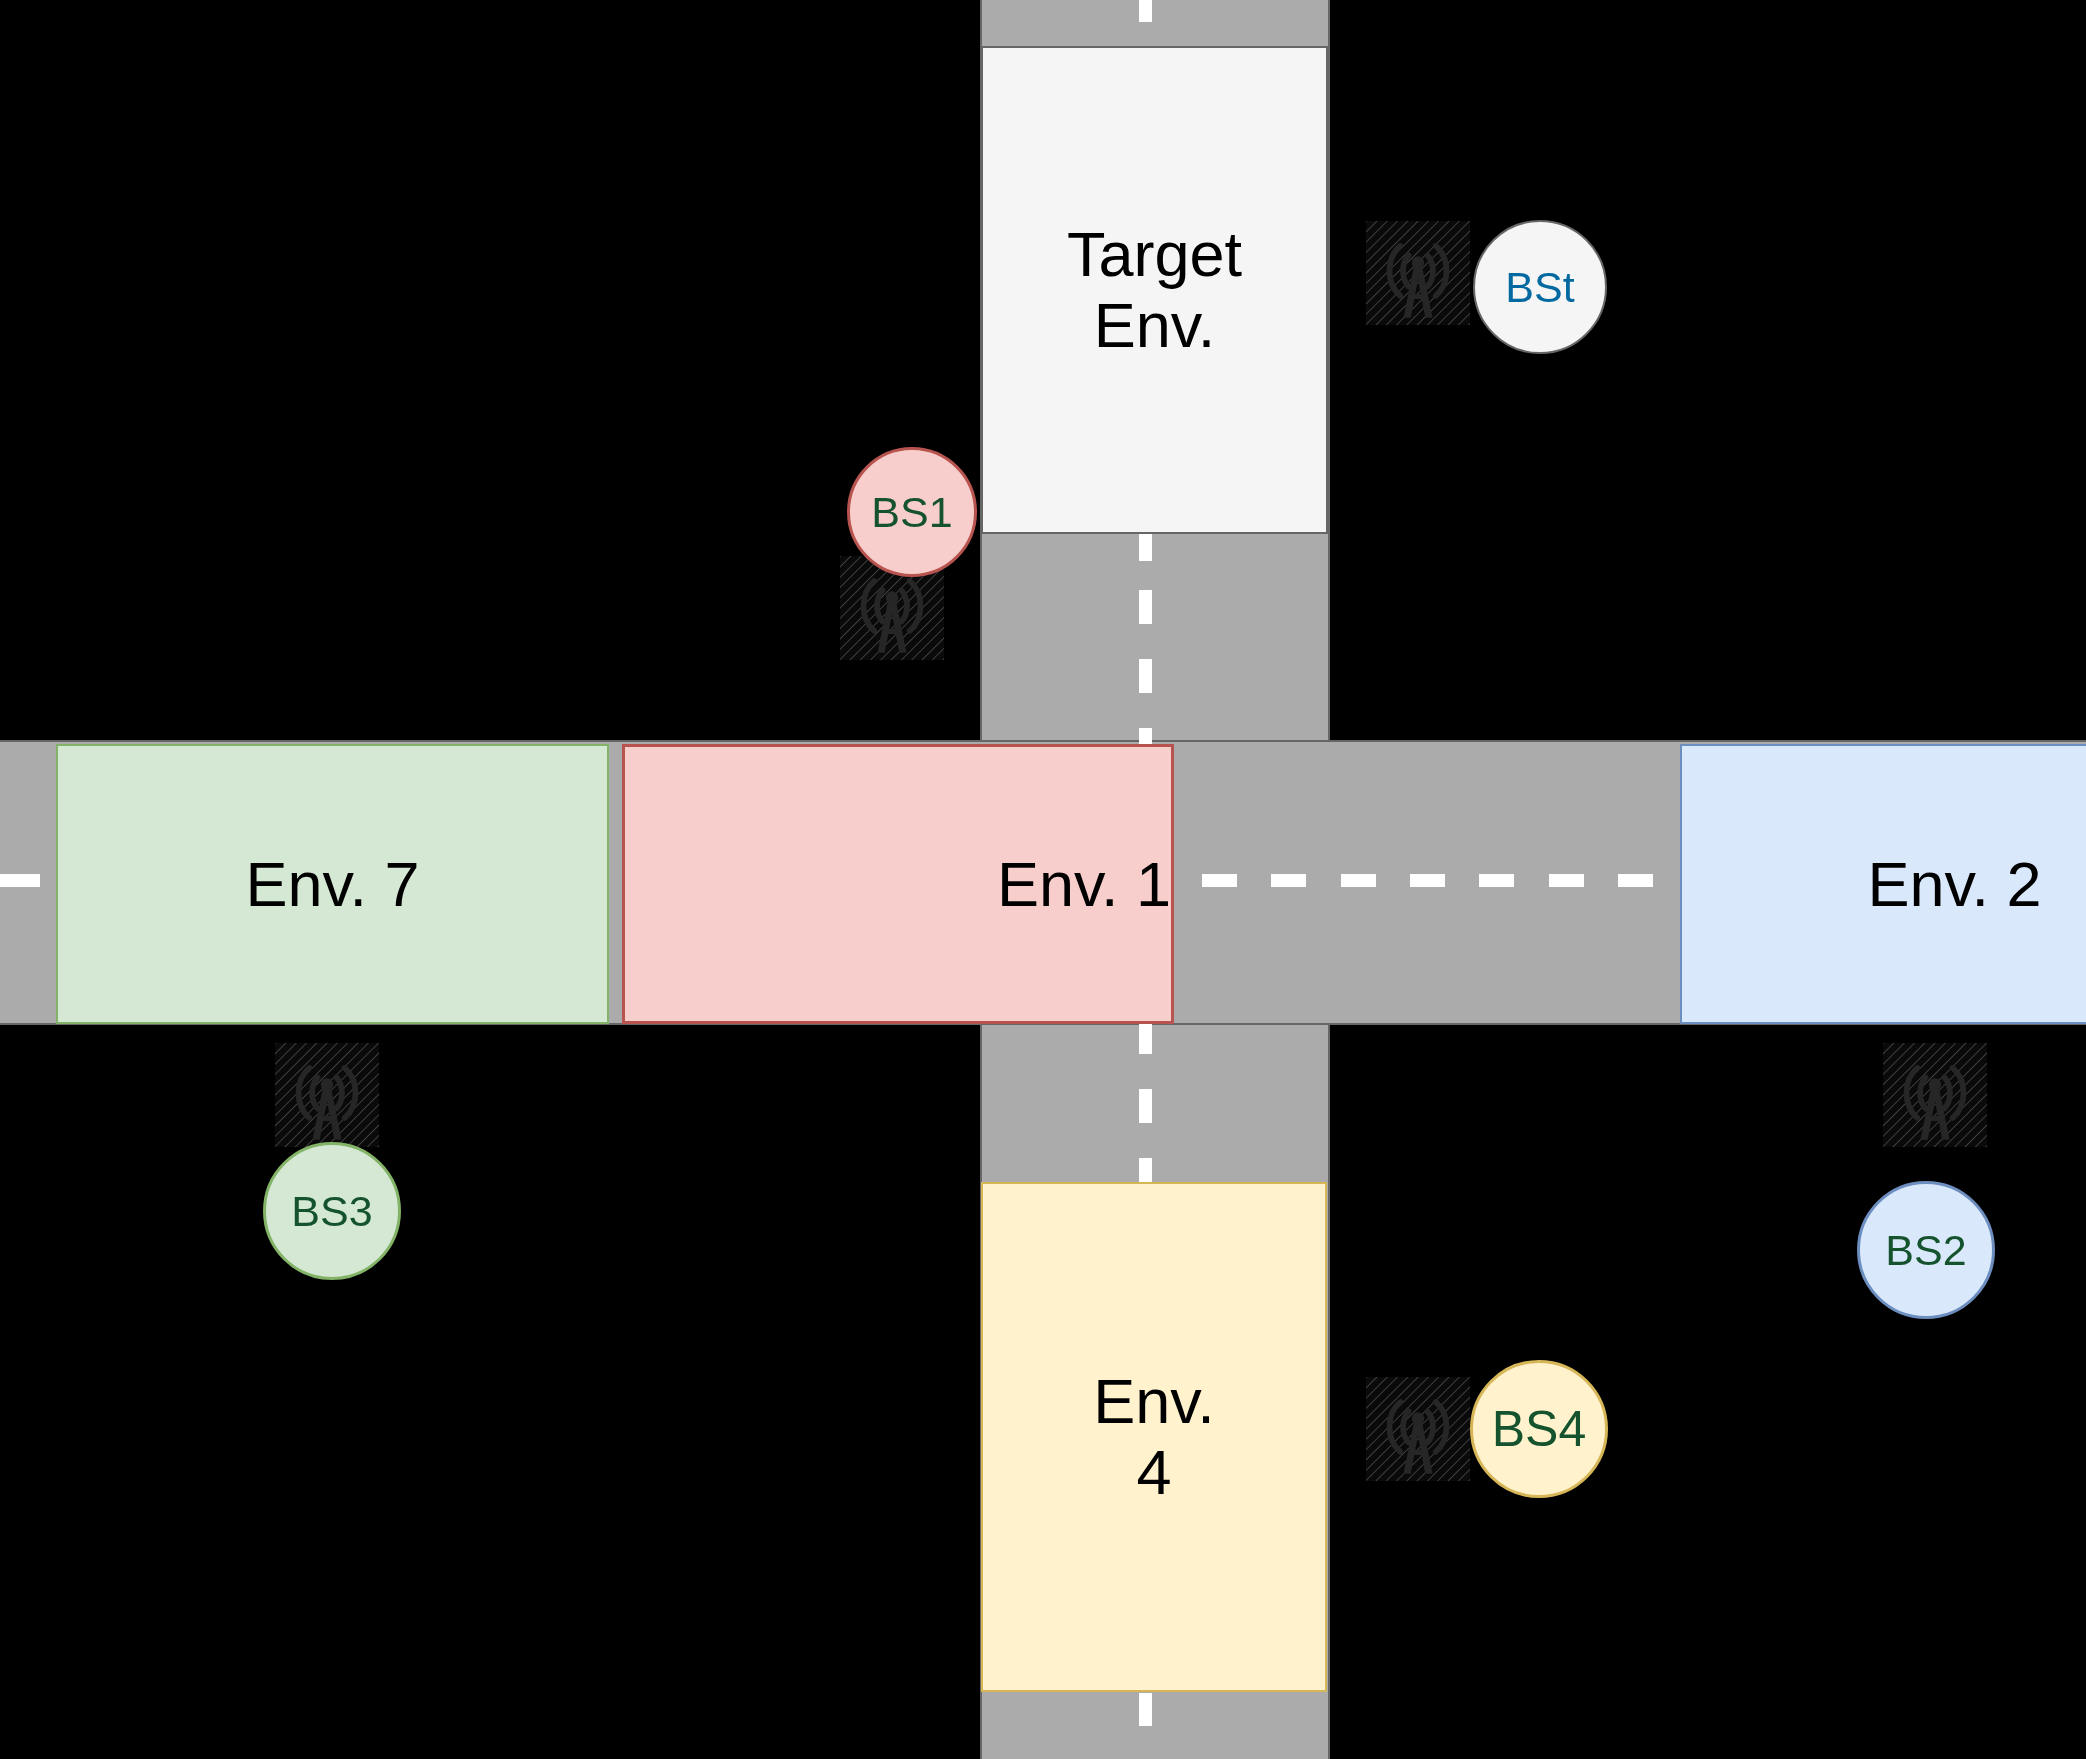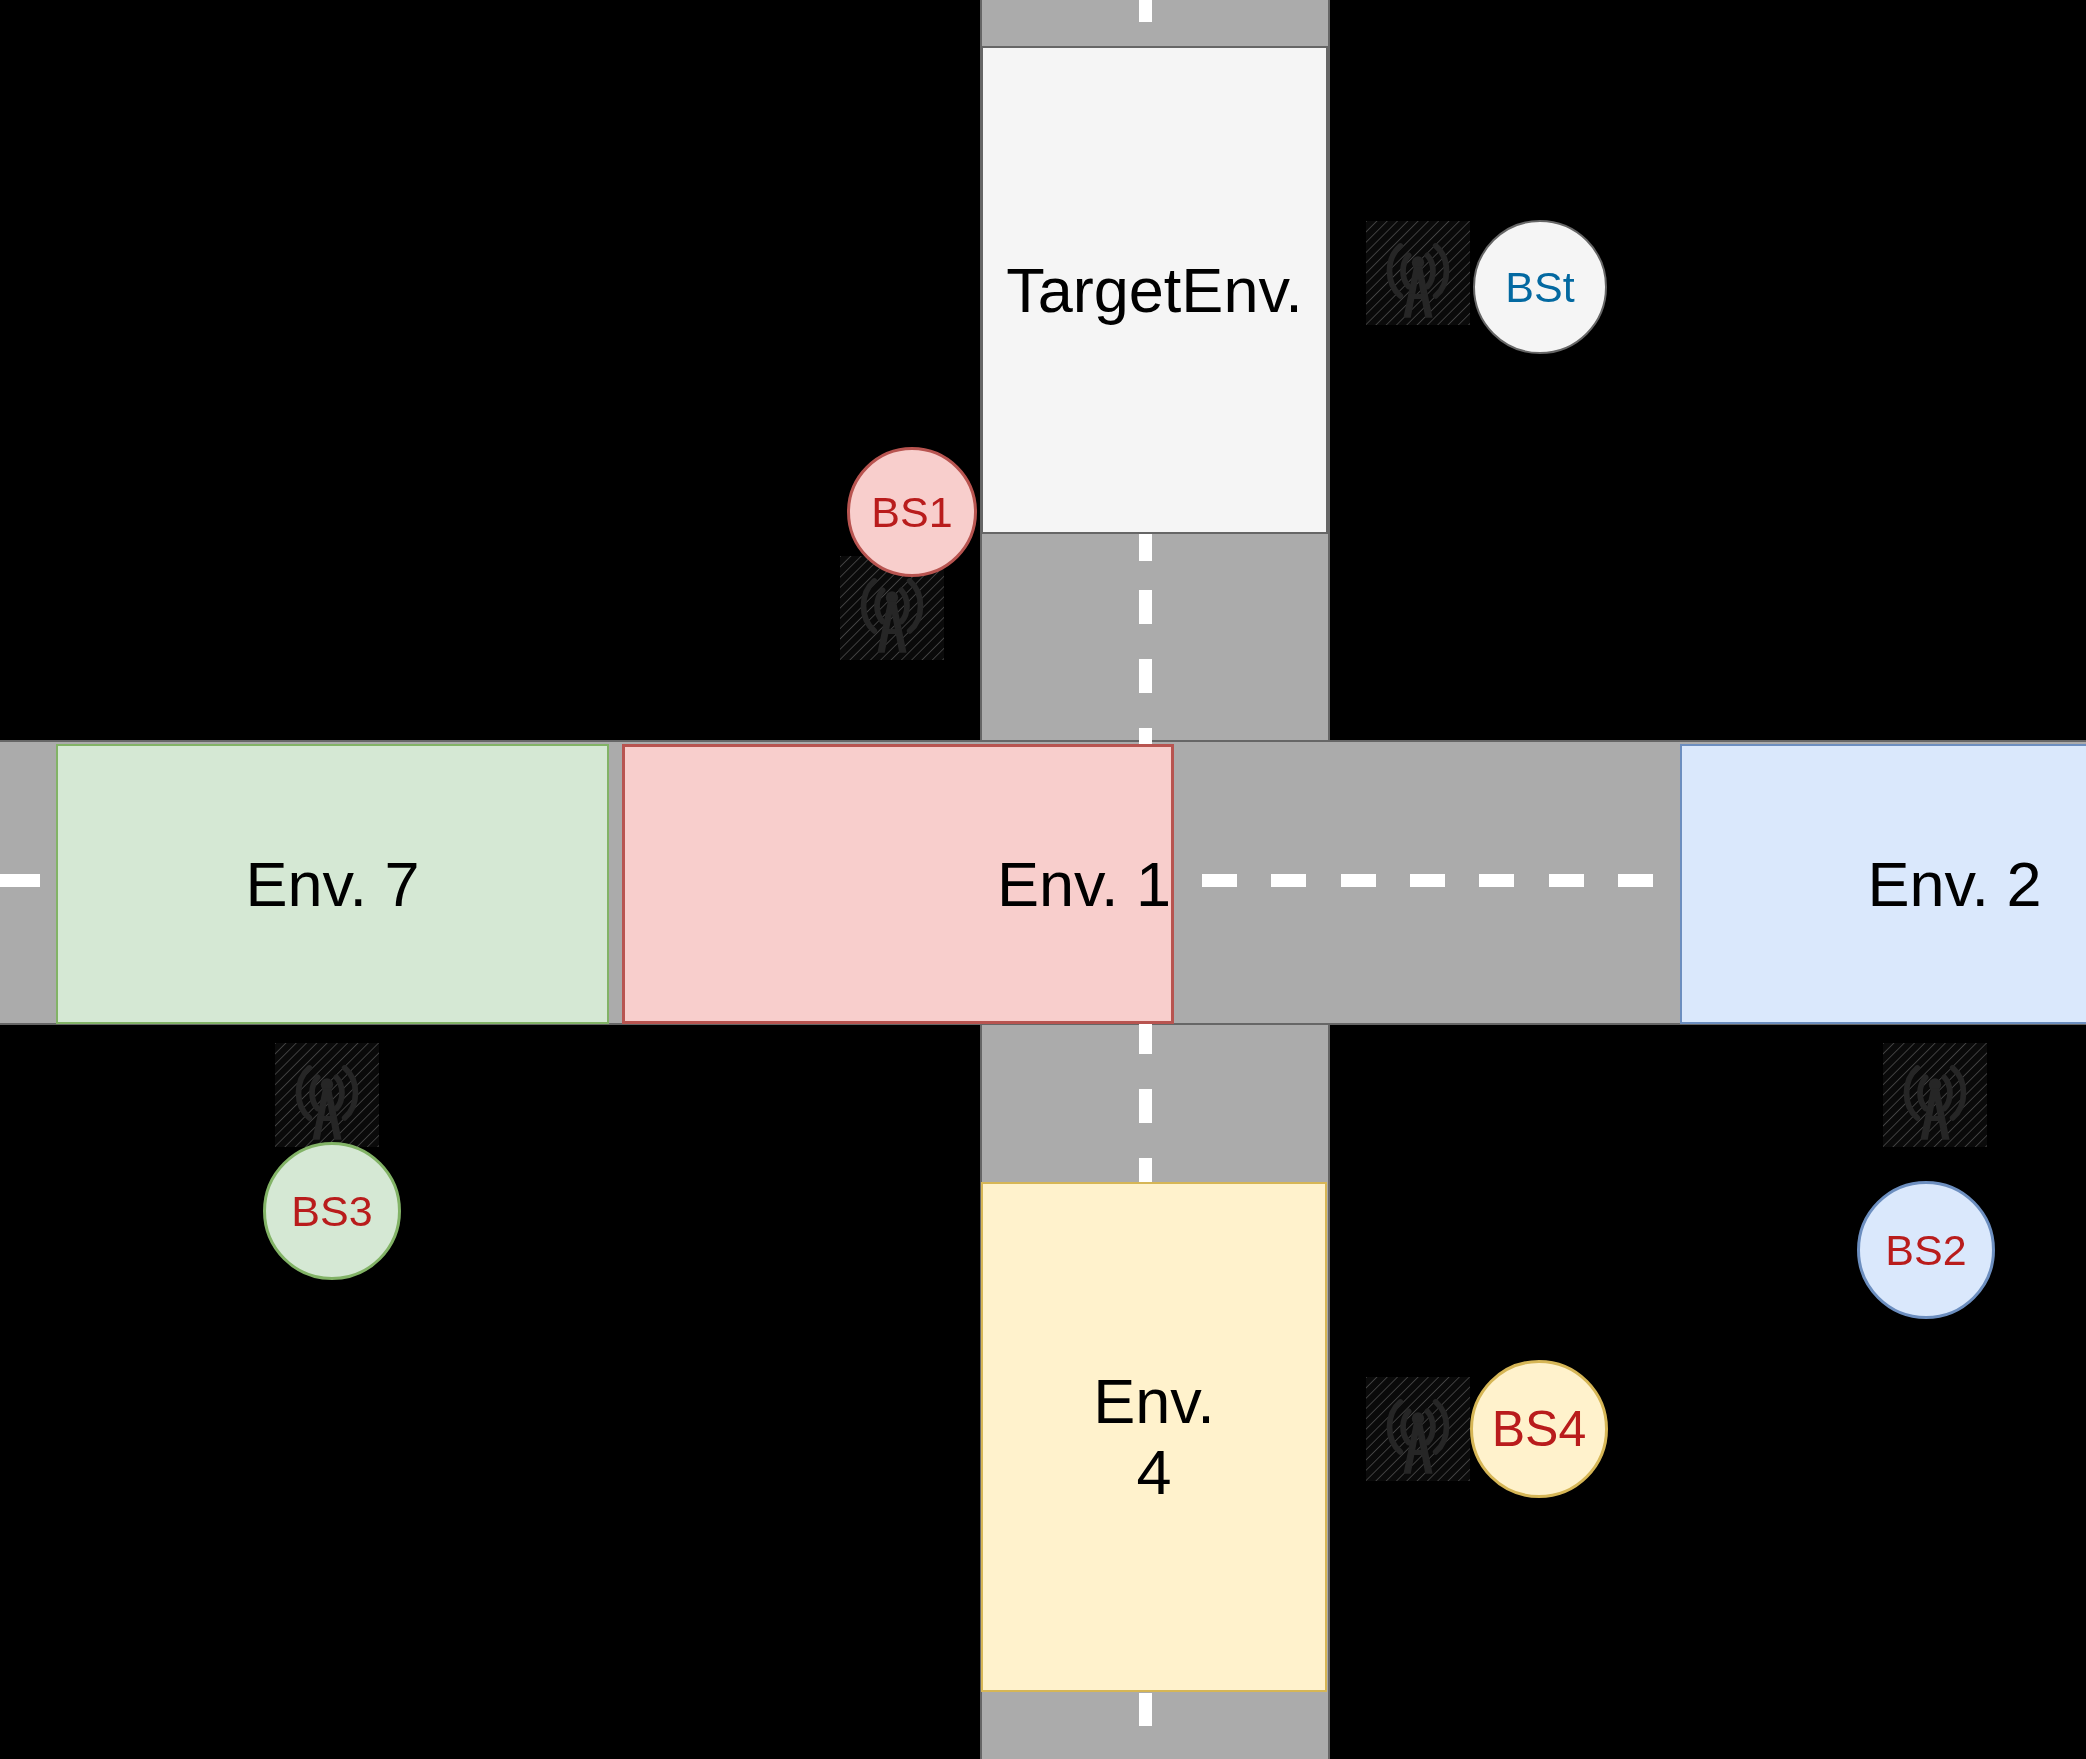--- a/index.html
+++ b/index.html
@@ -25,21 +25,21 @@
     color:#000000;
     line-height:1.12;
     font-weight:400;
   }
 
   .bs{
     position:absolute;
     box-sizing:border-box;
     border-radius:50%;
     display:flex;align-items:center;justify-content:center;
-    color:#b91c1c;
+    color:#14532d;
     font-weight:400;
   }
 
   .tower{position:absolute;}
   .tower svg{display:block;width:100%;height:100%;}
 </style>
 </head>
 <body>
 
 <div id="stage">
@@ -63,21 +63,21 @@
   <div class="dash" style="left:0px;top:874px;width:40px;height:12.5px;"></div>
   <div class="dash" style="left:1202px;top:874px;width:35px;height:12.5px;"></div>
   <div class="dash" style="left:1271px;top:874px;width:35px;height:12.5px;"></div>
   <div class="dash" style="left:1341px;top:874px;width:35px;height:12.5px;"></div>
   <div class="dash" style="left:1410px;top:874px;width:35px;height:12.5px;"></div>
   <div class="dash" style="left:1479px;top:874px;width:35px;height:12.5px;"></div>
   <div class="dash" style="left:1549px;top:874px;width:35px;height:12.5px;"></div>
   <div class="dash" style="left:1618px;top:874px;width:35px;height:12.5px;"></div>
 
   <div class="envbox" style="left:981px;top:46px;width:347px;height:488px;background:#f5f5f5;border:2.1px solid #666666;font-size:63px;">
-    <div style="display:flex;">
+    <div style="display:flex;flex-direction:column;">
       <span>Target</span>
       <span>Env.</span>
     </div>
   </div>
 
   <div class="envbox" style="left:56px;top:744px;width:553px;height:280px;background:#d5e8d4;border:2.9px solid #82b366;font-size:63px;">
     <span>Env. 7</span>
   </div>
 
   <div class="envbox" style="left:622px;top:744px;width:552px;height:280px;background:#f8cecc;border:3.8px solid #b85450;font-size:63px;justify-content:flex-end;">

